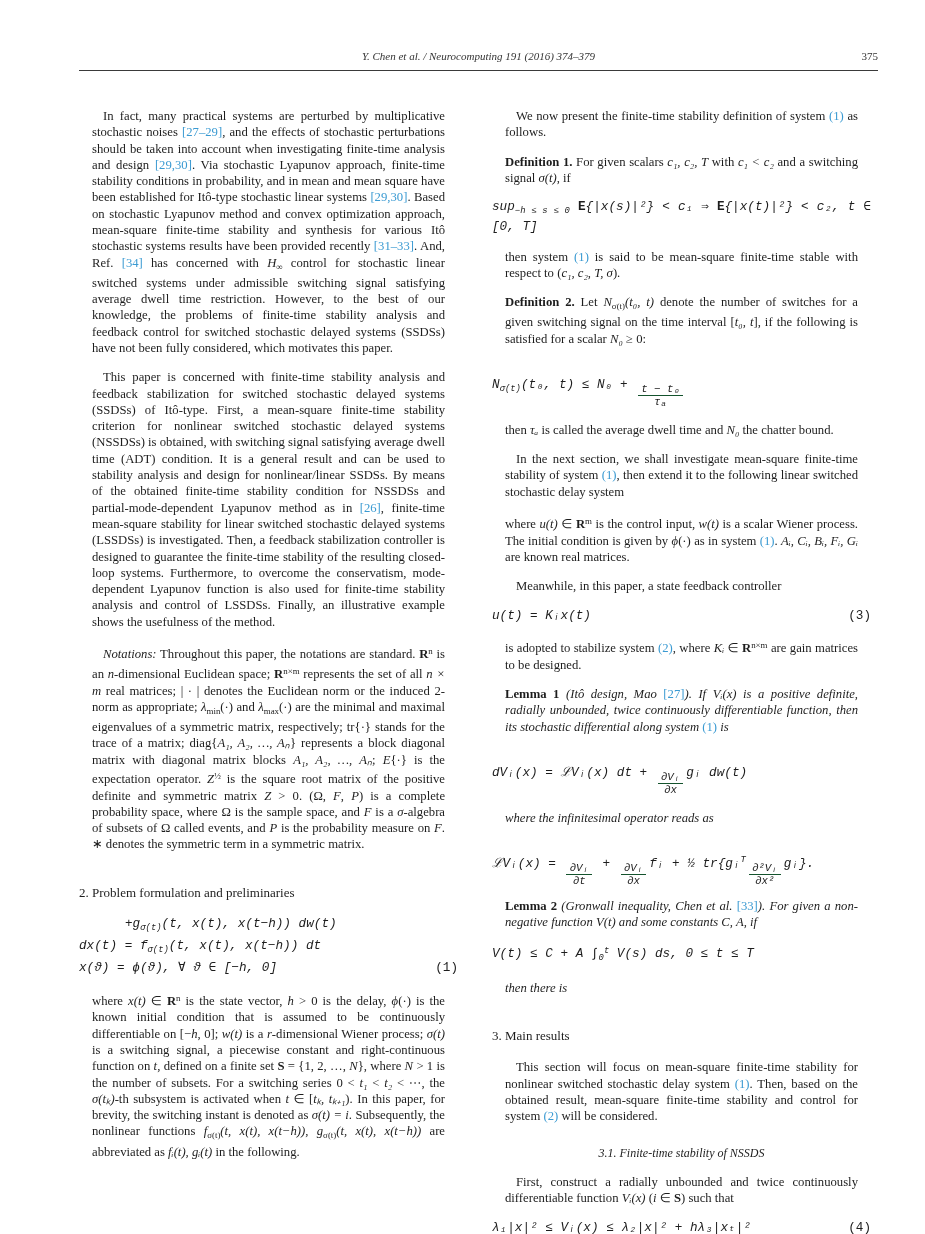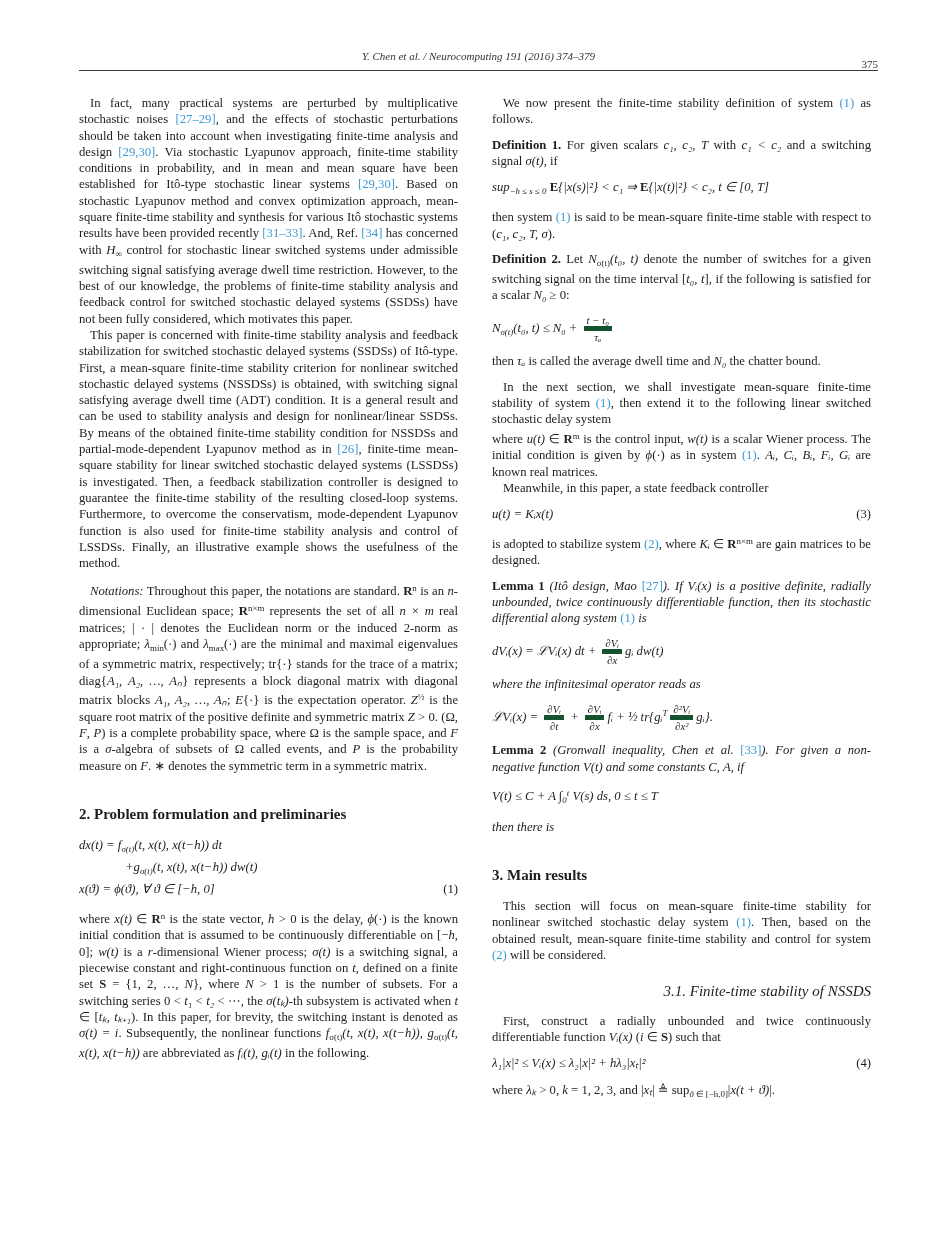--- a/index.html
+++ b/index.html
@@ -3,74 +3,74 @@
 <meta charset="utf-8">
 <title>Paper Page</title>
 <style>
   * { margin:0; padding:0; box-sizing:border-box; }
   html, body { width:925px; height:1234px; overflow:hidden; background:#ffffff; }
   body { font-family:"Liberation Serif", serif; color:#1d1d1d; font-size:12.7px; }
   .page { padding:50px 47px 0 79px; }
 
   .running-head { position:relative; font-size:11px; color:#333; height:14px; }
   .rh-title { display:block; text-align:center; font-style:italic; }
-  .rh-page  { position:absolute; right:0; top:8px; font-style:normal;margin-left:24px; }
+  .rh-page  { position:absolute; right:0; top:0; font-style:normal;margin-left:24px; }
   .head-rule { border-bottom:1px solid #3a3a3a; margin-top:6px; }
 
   .columns { display:flex; gap:34px; margin-top:24px; }
   .col { width:379px; text-align:justify; line-height:16.3px; }
 
-  p.para { margin:0; }
+  p.para { margin:13px; }
   p.para.indent { text-indent:11px; }
   p.para.spaced { margin-top:9px; }
 
   .seg-text { }
   .seg-i { font-style:italic; }
   .seg-b { font-weight:bold; }
   .seg-sub { font-size:0.7em; vertical-align:-0.32em; }
   .seg-sup { font-size:0.7em; vertical-align:0.5em; }
 
   a.cite { color:var(--link-color, #3a9ad2); text-decoration:none; }
 
-  .h2 { font-weight:bold; font-size:15px; margin:32px 0 15px; text-align:left; }
-  .h3 { font-style:italic; font-size:15px; margin:20px 0 13px; text-align:right; }
+  .h2 { font-weight:normal; font-size:13px; margin:32px 0 15px; text-align:left; }
+  .h3 { font-style:italic; font-size:12px; margin:20px 0 13px; text-align:center; }
 
   .equation { margin:10px 0; font-style:italic; }
-  .eq-row { display:flex; align-items:flex-end; }
+  .eq-row { display:flex; align-items:flex-end;font-family:Liberation Mono, monospace; }
   .eq-row + .eq-row { margin-top:2px; }
   .eq-indent { padding-left:46px; }
   .eq-num { margin-left:auto; font-style:normal; padding-left:10px; }
   .eq-body .seg-b { font-style:normal; font-weight:bold; }
 
   .frac { display:inline-flex; flex-direction:column; text-align:center; vertical-align:middle;
           font-size:0.85em; line-height:1.15; margin:0 3px; }
-  .frac .num { border-bottom:5px solid #14532d; padding:0 3px; display:block; }
+  .frac .num { border-bottom:1px solid #14532d; padding:0 3px; display:block;margin-top:23px; }
   .frac .den { padding:0 3px; display:block; }
 </style>
 </head>
 <body>
 
 <div class="page">
   <header class="running-head">
     <span class="rh-title">Y. Chen et al. / Neurocomputing 191 (2016) 374–379</span>
     <span class="rh-page">375</span>
   </header>
   <div class="head-rule"></div>
   <main class="columns">
     <section class="col">
         <p class="para indent"><span class="seg-text">In fact, many practical systems are perturbed by multiplicative stochastic noises </span><a href="#" class="cite">[27–29]</a><span class="seg-text">, and the effects of stochastic perturbations should be taken into account when investigating finite-time analysis and design </span><a href="#" class="cite">[29,30]</a><span class="seg-text">. Via stochastic Lyapunov approach, finite-time stability conditions in probability, and in mean and mean square have been established for Itô-type stochastic linear systems </span><a href="#" class="cite">[29,30]</a><span class="seg-text">. Based on stochastic Lyapunov method and convex optimization approach, mean-square finite-time stability and synthesis for various Itô stochastic systems results have been provided recently </span><a href="#" class="cite">[31–33]</a><span class="seg-text">. And, Ref. </span><a href="#" class="cite">[34]</a><span class="seg-text"> has concerned with </span><span class="seg-i">H</span><span class="seg-sub">∞</span><span class="seg-text"> control for stochastic linear switched systems under admissible switching signal satisfying average dwell time restriction. However, to the best of our knowledge, the problems of finite-time stability analysis and feedback control for switched stochastic delayed systems (SSDSs) have not been fully considered, which motivates this paper.</span></p>
         <p class="para indent"><span class="seg-text">This paper is concerned with finite-time stability analysis and feedback stabilization for switched stochastic delayed systems (SSDSs) of Itô-type. First, a mean-square finite-time stability criterion for nonlinear switched stochastic delayed systems (NSSDSs) is obtained, with switching signal satisfying average dwell time (ADT) condition. It is a general result and can be used to stability analysis and design for nonlinear/linear SSDSs. By means of the obtained finite-time stability condition for NSSDSs and partial-mode-dependent Lyapunov method as in </span><a href="#" class="cite">[26]</a><span class="seg-text">, finite-time mean-square stability for linear switched stochastic delayed systems (LSSDSs) is investigated. Then, a feedback stabilization controller is designed to guarantee the finite-time stability of the resulting closed-loop systems. Furthermore, to overcome the conservatism, mode-dependent Lyapunov function is also used for finite-time stability analysis and control of LSSDSs. Finally, an illustrative example shows the usefulness of the method.</span></p>
         <p class="para indent spaced"><span class="seg-i">Notations:</span><span class="seg-text"> Throughout this paper, the notations are standard. </span><span class="seg-b">R</span><span class="seg-sup">n</span><span class="seg-text"> is an </span><span class="seg-i">n</span><span class="seg-text">-dimensional Euclidean space; </span><span class="seg-b">R</span><span class="seg-sup">n×m</span><span class="seg-text"> represents the set of all </span><span class="seg-i">n × m</span><span class="seg-text"> real matrices; | · | denotes the Euclidean norm or the induced 2-norm as appropriate; </span><span class="seg-i">λ</span><span class="seg-sub">min</span><span class="seg-text">(·) and </span><span class="seg-i">λ</span><span class="seg-sub">max</span><span class="seg-text">(·) are the minimal and maximal eigenvalues of a symmetric matrix, respectively; tr{·} stands for the trace of a matrix; diag{</span><span class="seg-i">A₁, A₂, …, Aₙ</span><span class="seg-text">} represents a block diagonal matrix with diagonal matrix blocks </span><span class="seg-i">A₁, A₂, …, Aₙ</span><span class="seg-text">; </span><span class="seg-i">E</span><span class="seg-text">{·} is the expectation operator. </span><span class="seg-i">Z</span><span class="seg-sup">½</span><span class="seg-text"> is the square root matrix of the positive definite and symmetric matrix </span><span class="seg-i">Z</span><span class="seg-text"> &gt; 0. (Ω, </span><span class="seg-i">F</span><span class="seg-text">, </span><span class="seg-i">P</span><span class="seg-text">) is a complete probability space, where Ω is the sample space, and </span><span class="seg-i">F</span><span class="seg-text"> is a </span><span class="seg-i">σ</span><span class="seg-text">-algebra of subsets of Ω called events, and </span><span class="seg-i">P</span><span class="seg-text"> is the probability measure on </span><span class="seg-i">F</span><span class="seg-text">. ∗ denotes the symmetric term in a symmetric matrix.</span></p>
         <div class="h2">2. Problem formulation and preliminaries</div>
         <div class="equation">
+          <div class="eq-row eq-indent">
+            <span class="eq-body"><span class="seg-text">+g</span><span class="seg-sub">σ(t)</span><span class="seg-text">(t, x(t), x(t−h)) dw(t)</span></span>
+          </div>
           <div class="eq-row">
             <span class="eq-body"><span class="seg-text">dx(t) = f</span><span class="seg-sub">σ(t)</span><span class="seg-text">(t, x(t), x(t−h)) dt</span></span>
-          </div>
-          <div class="eq-row eq-indent">
-            <span class="eq-body"><span class="seg-text">+g</span><span class="seg-sub">σ(t)</span><span class="seg-text">(t, x(t), x(t−h)) dw(t)</span></span>
           </div>
           <div class="eq-row">
             <span class="eq-body"><span class="seg-text">x(ϑ) = ϕ(ϑ),    ∀ ϑ ∈ [−h, 0]</span></span>
             <span class="eq-num">(1)</span>
           </div>
         </div>
         <p class="para"><span class="seg-text">where </span><span class="seg-i">x(t)</span><span class="seg-text"> ∈ </span><span class="seg-b">R</span><span class="seg-sup">n</span><span class="seg-text"> is the state vector, </span><span class="seg-i">h</span><span class="seg-text"> &gt; 0 is the delay, </span><span class="seg-i">ϕ</span><span class="seg-text">(·) is the known initial condition that is assumed to be continuously differentiable on [−</span><span class="seg-i">h</span><span class="seg-text">, 0]; </span><span class="seg-i">w(t)</span><span class="seg-text"> is a </span><span class="seg-i">r</span><span class="seg-text">-dimensional Wiener process; </span><span class="seg-i">σ(t)</span><span class="seg-text"> is a switching signal, a piecewise constant and right-continuous function on </span><span class="seg-i">t</span><span class="seg-text">, defined on a finite set </span><span class="seg-b">S</span><span class="seg-text"> = {1, 2, …, </span><span class="seg-i">N</span><span class="seg-text">}, where </span><span class="seg-i">N</span><span class="seg-text"> &gt; 1 is the number of subsets. For a switching series 0 &lt; </span><span class="seg-i">t₁</span><span class="seg-text"> &lt; </span><span class="seg-i">t₂</span><span class="seg-text"> &lt; ⋯, the </span><span class="seg-i">σ(tₖ)</span><span class="seg-text">-th subsystem is activated when </span><span class="seg-i">t</span><span class="seg-text"> ∈ [</span><span class="seg-i">tₖ, tₖ₊₁</span><span class="seg-text">). In this paper, for brevity, the switching instant is denoted as </span><span class="seg-i">σ(t) = i</span><span class="seg-text">. Subsequently, the nonlinear functions </span><span class="seg-i">f</span><span class="seg-sub">σ(t)</span><span class="seg-i">(t, x(t), x(t−h))</span><span class="seg-text">, </span><span class="seg-i">g</span><span class="seg-sub">σ(t)</span><span class="seg-i">(t, x(t), x(t−h))</span><span class="seg-text"> are abbreviated as </span><span class="seg-i">fᵢ(t), gᵢ(t)</span><span class="seg-text"> in the following.</span></p>
       </section>
     <section class="col">
         <p class="para indent"><span class="seg-text">We now present the finite-time stability definition of system </span><a href="#" class="cite">(1)</a><span class="seg-text"> as follows.</span></p>

